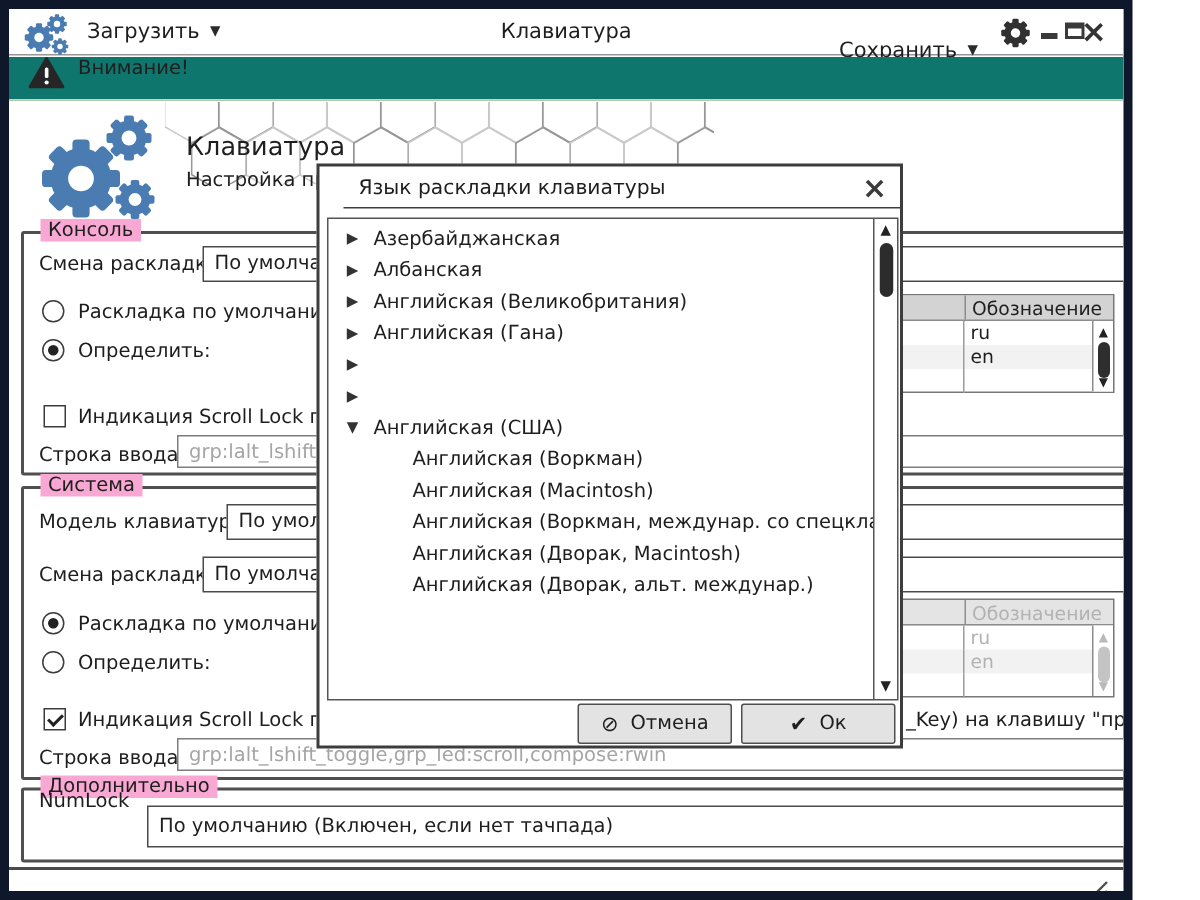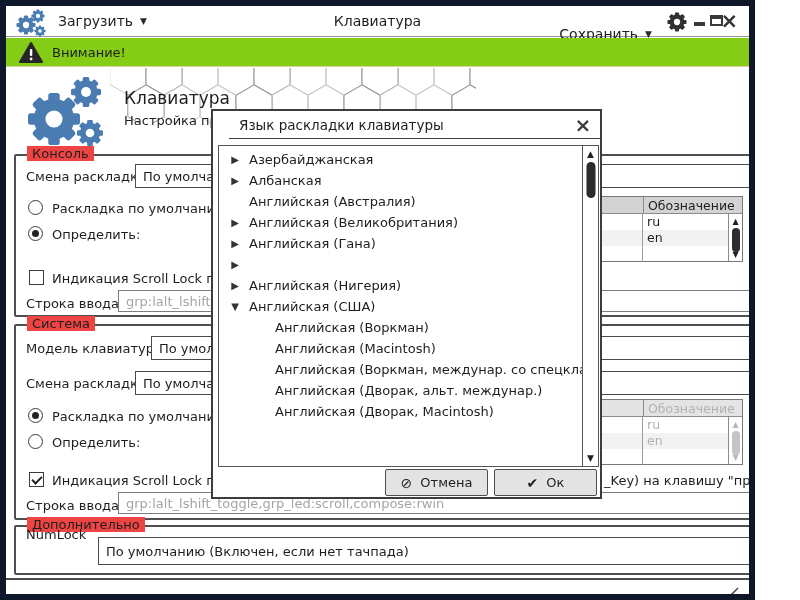--- a/index.html
+++ b/index.html
@@ -11,30 +11,30 @@
   
   .titlebar{position:absolute;left:0;top:0;width:100%;height:31px;background:#fff;border-bottom:1px solid #969696;}
   .menu{position:absolute;display:flex;align-items:center;gap:7px;font-size:14px;cursor:default;}
   .menu .m-arrow{font-size:9px;color:#2a2a2a;}
   .tb-title{position:absolute;left:50%;top:7px;transform:translateX(-50%);font-size:14px;}
   .min-icon{position:absolute;width:11px;height:4px;background:#3a3a3a;}
   .max-icon{position:absolute;width:13px;height:11px;border:2px solid #3a3a3a;border-top-width:4px;}
   .close-icon{position:absolute;font-size:21px;font-weight:600;color:#333;line-height:1;}
 
   
-  .warnbar{position:absolute;left:0;top:32px;width:100%;height:29px;background:#84cc16;border-bottom:1px solid #d9d5a0;
-           display:flex;align-items:center;gap:9px;padding-left:13px;font-size:13px;}
+  .warnbar{position:absolute;left:0;top:32px;width:100%;height:29px;background:#0f766e;border-bottom:1px solid #d9d5a0;
+           display:flex;gap:9px;padding-left:13px;font-size:13px;}
 
   
   .h-title{position:absolute;left:118px;top:82px;font-size:17px;z-index:1;}
   .h-sub{position:absolute;left:118px;top:107px;font-size:13px;z-index:1;}
 
   
   .group{position:absolute;border:2px solid #4f4f4f;border-radius:2px;}
-  .legend{position:absolute;top:-10px;left:11px;background:#ef4444;padding:0 5px;font-size:13px;white-space:nowrap;}
+  .legend{position:absolute;top:-10px;left:11px;background:#f9a8d4;padding:0 5px;font-size:13px;white-space:nowrap;}
   .lbl{position:absolute;font-size:13px;white-space:nowrap;}
 
   
   .dd{position:absolute;border:1.5px solid #4a4a4a;background:#fff;}
   .dd .val{position:absolute;left:7px;top:50%;transform:translateY(-50%);font-size:13px;white-space:nowrap;}
   .dd .arrow{position:absolute;right:0;top:0;bottom:0;width:25px;background:#e5e5e5;border-left:1.5px solid #4a4a4a;
              display:flex;align-items:center;justify-content:center;font-size:10px;color:#222;}
 
   
   .radio{position:absolute;width:15px;height:15px;border:1.5px solid #3c3c3c;border-radius:50%;background:#fff;}
@@ -385,61 +385,56 @@
       </div>
     <div class="tree-item">
           <span class="tri">▶</span>
           <span class="tlbl">Азербайджанская</span>
         </div>
         <div class="tree-item">
           <span class="tri">▶</span>
           <span class="tlbl">Албанская</span>
         </div>
         <div class="tree-item">
-          <span class="tri"></span>
-          <span class="tlbl">Английская (Австралия)</span>
-        </div>
-        <div class="tree-item">
           <span class="tri">▶</span>
           <span class="tlbl">Английская (Великобритания)</span>
         </div>
         <div class="tree-item">
           <span class="tri">▶</span>
           <span class="tlbl">Английская (Гана)</span>
         </div>
         <div class="tree-item">
           <span class="tri">▶</span>
         </div>
         <div class="tree-item">
           <span class="tri">▶</span>
-          <span class="tlbl">Английская (Нигерия)</span>
         </div>
         <div class="tree-item">
           <span class="tri">▼</span>
           <span class="tlbl">Английская (США)</span>
         </div>
         <div class="tree-item child">
           <span class="tri"></span>
           <span class="tlbl">Английская (Воркман)</span>
         </div>
         <div class="tree-item child">
           <span class="tri"></span>
           <span class="tlbl">Английская (Macintosh)</span>
         </div>
         <div class="tree-item child">
           <span class="tri"></span>
           <span class="tlbl">Английская (Воркман, междунар. со спецклавишами)</span>
         </div>
         <div class="tree-item child">
           <span class="tri"></span>
-          <span class="tlbl">Английская (Дворак, альт. междунар.)</span>
+          <span class="tlbl">Английская (Дворак, Macintosh)</span>
         </div>
         <div class="tree-item child">
           <span class="tri"></span>
-          <span class="tlbl">Английская (Дворак, Macintosh)</span>
+          <span class="tlbl">Английская (Дворак, альт. междунар.)</span>
         </div>
       </div>
     <div class="dlg-btn" style="left:172px;top:358px;width:103px;">
       <span class="bicon">⊘</span>
       <span>Отмена</span>
     </div>
     <div class="dlg-btn" style="left:281px;top:358px;width:103px;">
       <span class="bicon">✔</span>
       <span>Ок</span>
     </div>

